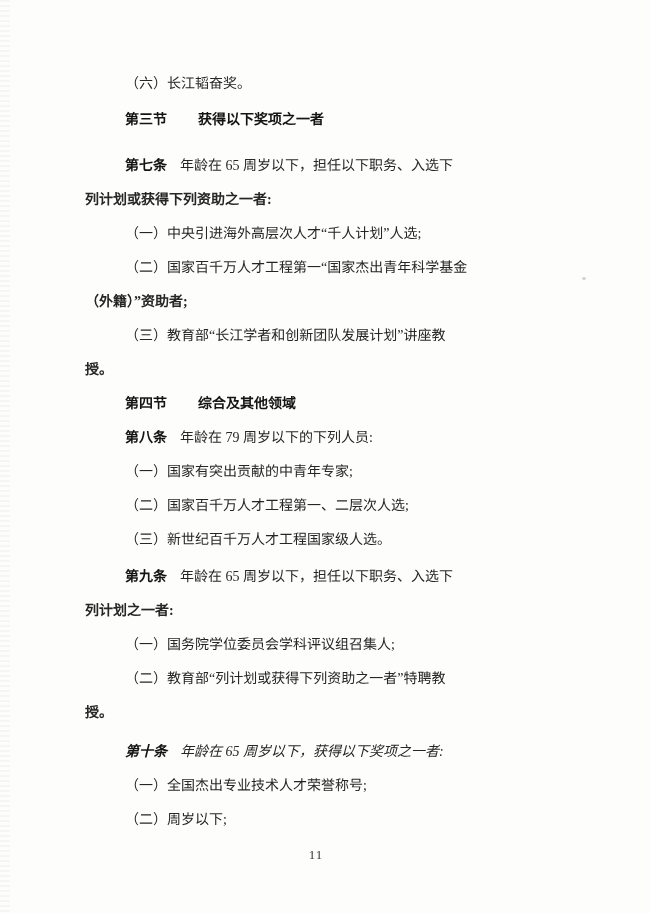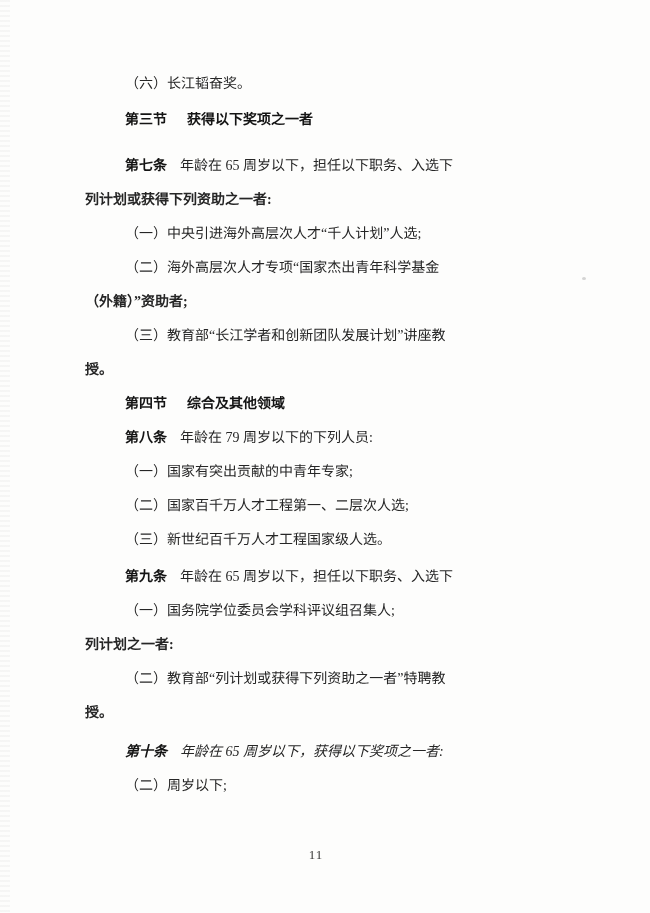--- a/index.html
+++ b/index.html
@@ -55,21 +55,21 @@
     padding-left: 0;
     font-weight: bold;
   }
   .line .label {
     font-weight: bold;
     color: #141414;
   }
   .line .label:empty { display: none; }
   .line.para .label { margin-right: 13px; }
   .line.heading { font-weight: bold; color: #141414; }
-  .line.heading .label { margin-right: 20px; }
+  .line.heading .label { margin-right: 31px; }
   .page-number {
     position: absolute;
     top: 847px;
     left: 8px;
     width: 616px; 
     text-align: center;
     font-size: 13px;
     letter-spacing: 1px;
     color: #3a3a3a;
     font-family: "Liberation Serif", "DejaVu Serif", serif;
@@ -81,32 +81,33 @@
 <div class="page">
   <div class="scan-edge"></div>
   <div class="scan-speck"></div>
 
   <div class="content" id="doc-lines">
       <div class="line item"><span class="text">（六）长江韬奋奖。</span></div>
       <div class="line heading" style="margin-top: 2px;"><span class="label">第三节</span><span class="text">获得以下奖项之一者</span></div>
       <div class="line para" style="margin-top: 12px;"><span class="label">第七条</span><span class="text">年龄在 65 周岁以下，担任以下职务、入选下</span></div>
       <div class="line cont"><span class="text">列计划或获得下列资助之一者:</span></div>
       <div class="line item"><span class="text">（一）中央引进海外高层次人才“千人计划”人选;</span></div>
-      <div class="line item"><span class="text">（二）海外高层次人才专项“国家杰出青年科学基金</span></div>
+      <div class="line item"><span class="text">（二）国家百千万人才工程第一“国家杰出青年科学基金</span></div>
       <div class="line cont"><span class="text">（外籍）”资助者;</span></div>
       <div class="line item"><span class="text">（三）教育部“长江学者和创新团队发展计划”讲座教</span></div>
       <div class="line cont"><span class="text">授。</span></div>
       <div class="line heading"><span class="label">第四节</span><span class="text">综合及其他领域</span></div>
       <div class="line para"><span class="label">第八条</span><span class="text">年龄在 79 周岁以下的下列人员:</span></div>
       <div class="line item"><span class="text">（一）国家有突出贡献的中青年专家;</span></div>
       <div class="line item"><span class="text">（二）国家百千万人才工程第一、二层次人选;</span></div>
       <div class="line item"><span class="text">（三）新世纪百千万人才工程国家级人选。</span></div>
       <div class="line para" style="margin-top: 3px;"><span class="label">第九条</span><span class="text">年龄在 65 周岁以下，担任以下职务、入选下</span></div>
+      <div class="line cont"><span class="text">列计划之一者:</span></div>
       <div class="line item"><span class="text">（一）国务院学位委员会学科评议组召集人;</span></div>
-      <div class="line cont"><span class="text">列计划之一者:</span></div>
       <div class="line item"><span class="text">（二）教育部“列计划或获得下列资助之一者”特聘教</span></div>
       <div class="line cont"><span class="text">授。</span></div>
       <div class="line para" style="margin-top: 5px; font-style: italic;"><span class="label">第十条</span><span class="text">年龄在 65 周岁以下，获得以下奖项之一者:</span></div>
+      <div class="line item"><span class="text">（一）全国杰出专业技术人才荣誉称号;</span></div>
       <div class="line item"><span class="text">（二）周岁以下;</span></div>
     </div>
 
   <div class="page-number">11</div>
 </div>
 
 </body></html>

